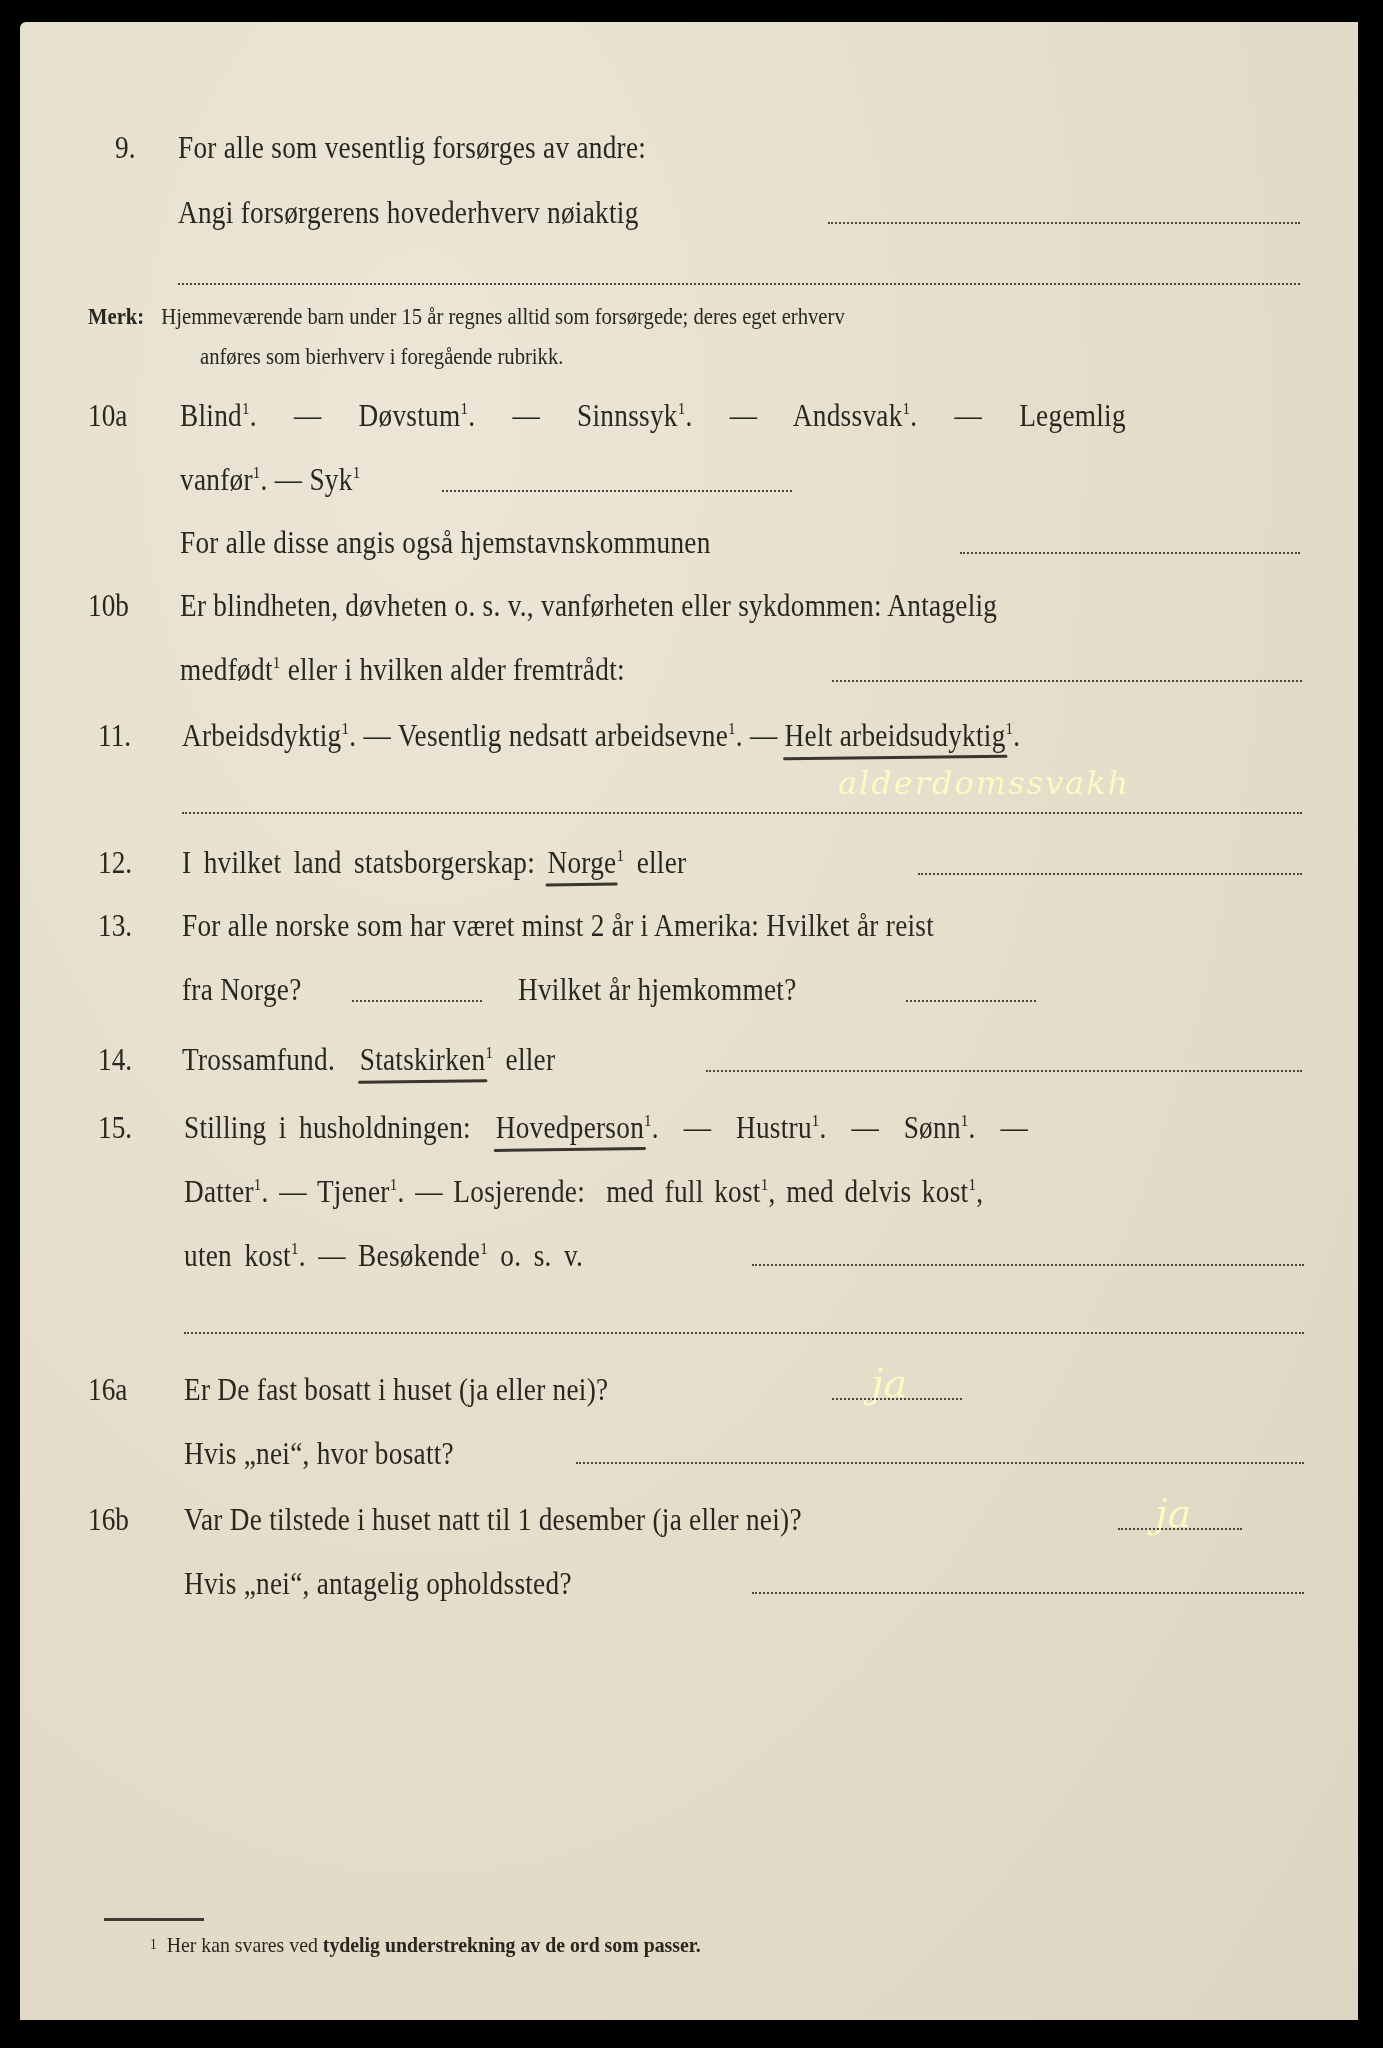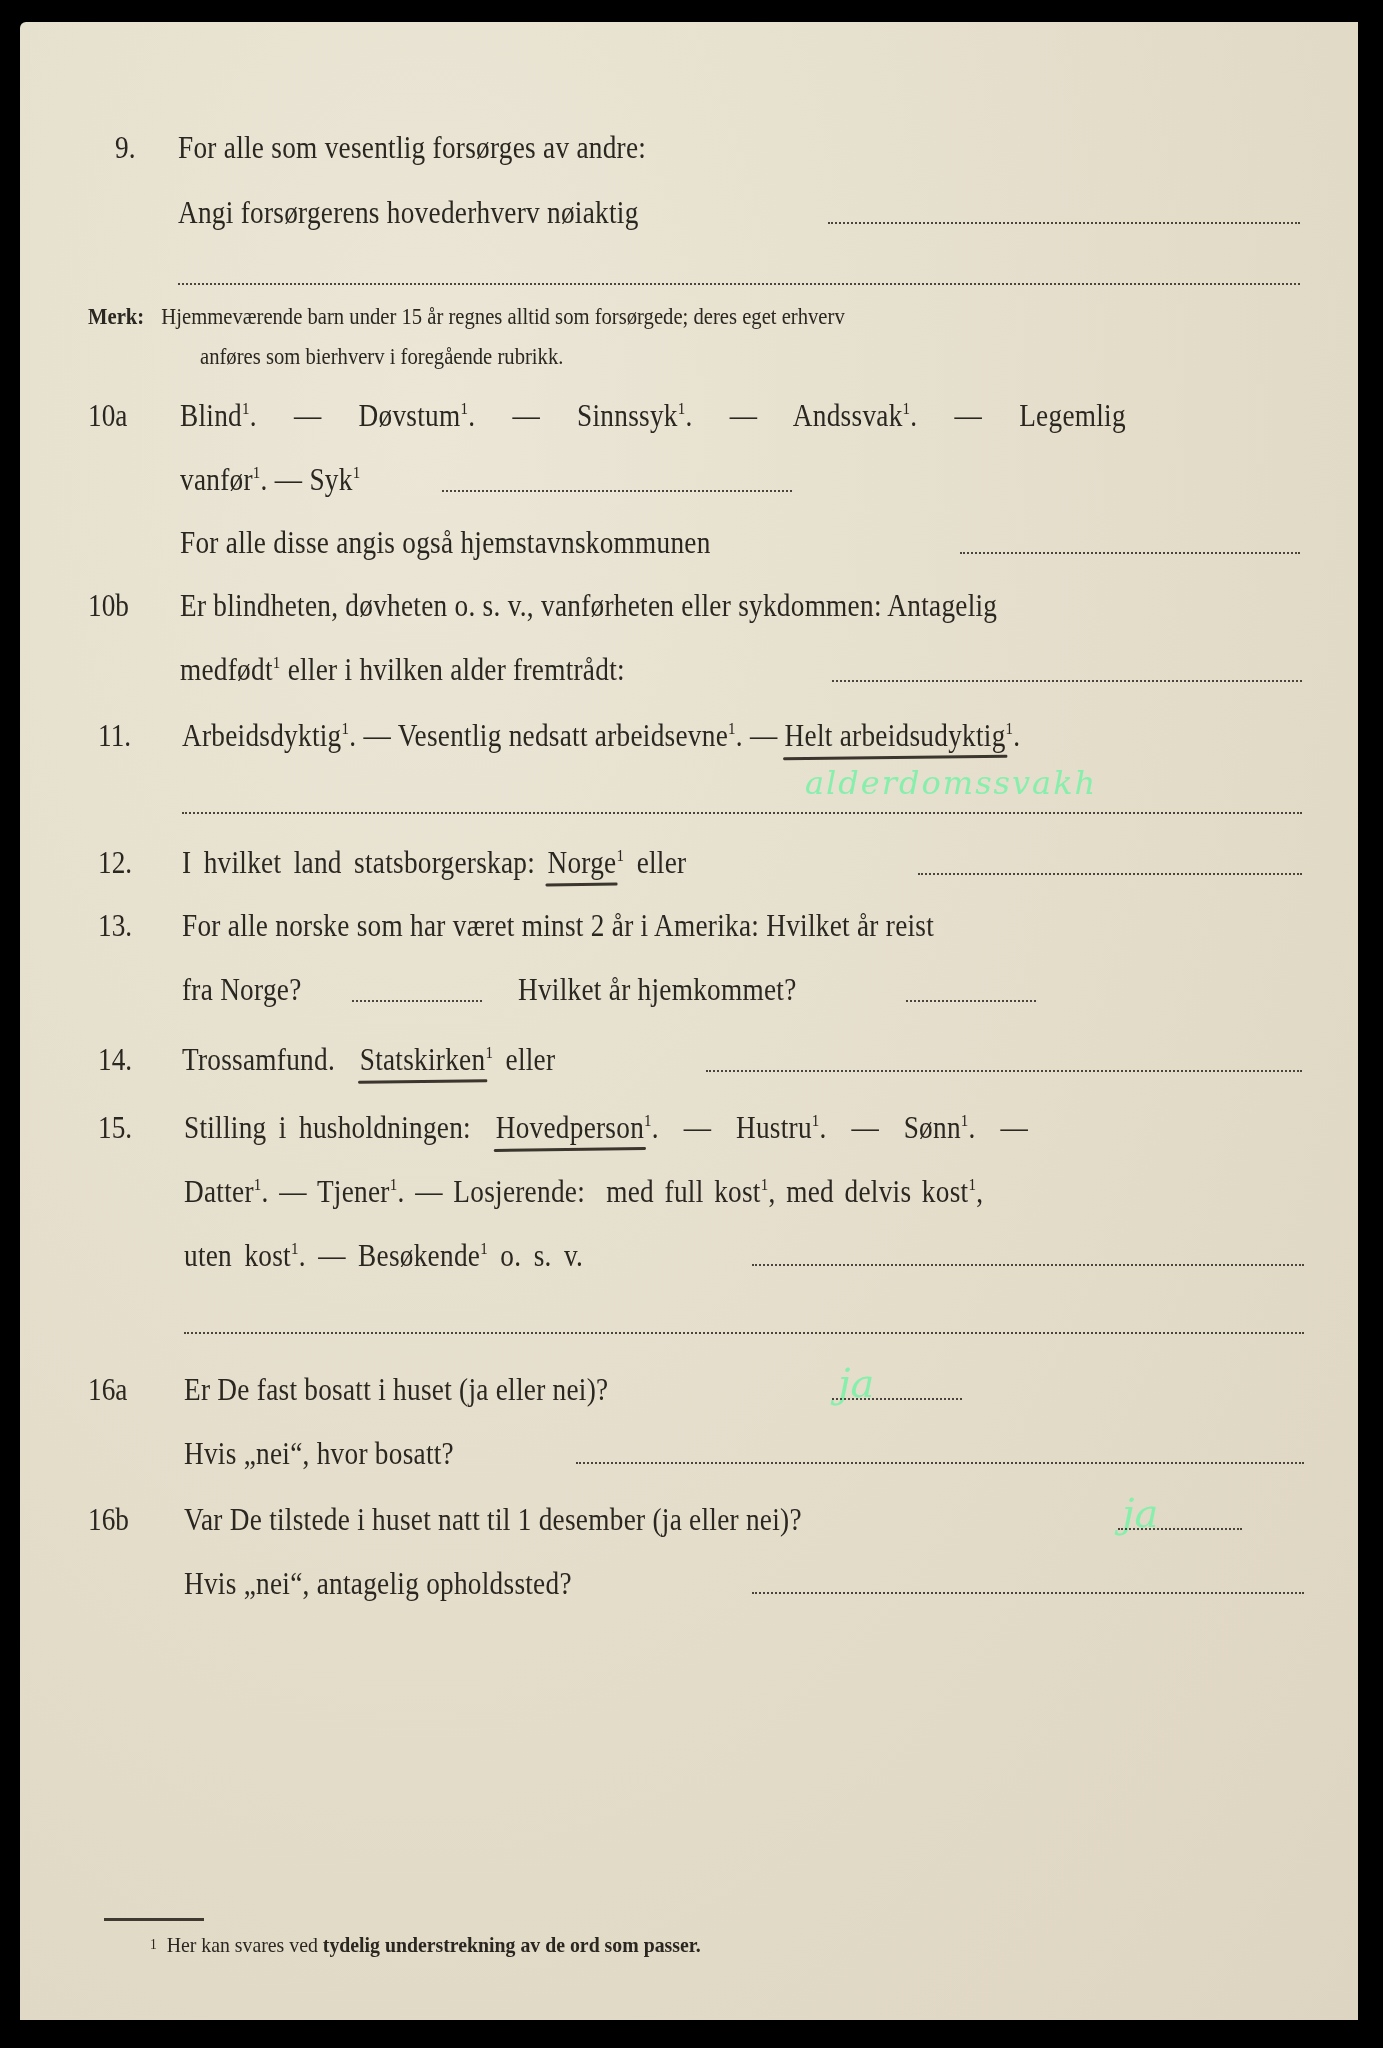--- a/index.html
+++ b/index.html
@@ -15,21 +15,21 @@
           transform: scaleX(0.88); }
   .num { position:absolute; font-size:31px; white-space:nowrap; transform:scaleX(0.88); transform-origin:left top; }
   .merk { position:absolute; font-size:24px; white-space:nowrap; transform:scaleX(0.86); transform-origin:left top; }
   .merk b { font-weight:bold; }
   .dots { position:absolute; height:0; border-bottom:2px dotted #4a453c; }
   .solid { position:absolute; height:0; border-bottom:2px solid #5a554b; }
   sup { font-size:0.55em; vertical-align:0.7em; line-height:0; }
   .ul { position:relative; }
   .ul::after { content:""; position:absolute; left:-2px; right:-2px; bottom:-6px; height:3px;
                background:#3a352d; border-radius:2px; transform:rotate(-0.6deg); }
-  .hand { position:absolute; font-family:"DejaVu Serif", serif; font-style:italic; color:#86efac; white-space:nowrap; }
+  .hand { position:absolute; font-family:"DejaVu Serif", serif; font-style:italic; color:#fef9c3; white-space:nowrap;margin-left:33px; }
   .foot { position:absolute; font-size:22px; white-space:nowrap; font-weight:bold; transform:scaleX(0.9); transform-origin:left top; }
   .foot .light { font-weight:normal; }
 </style>
 </head>
 <body>
 
 <div class="paper">
   <div class="perf"></div>
 </div>
 

